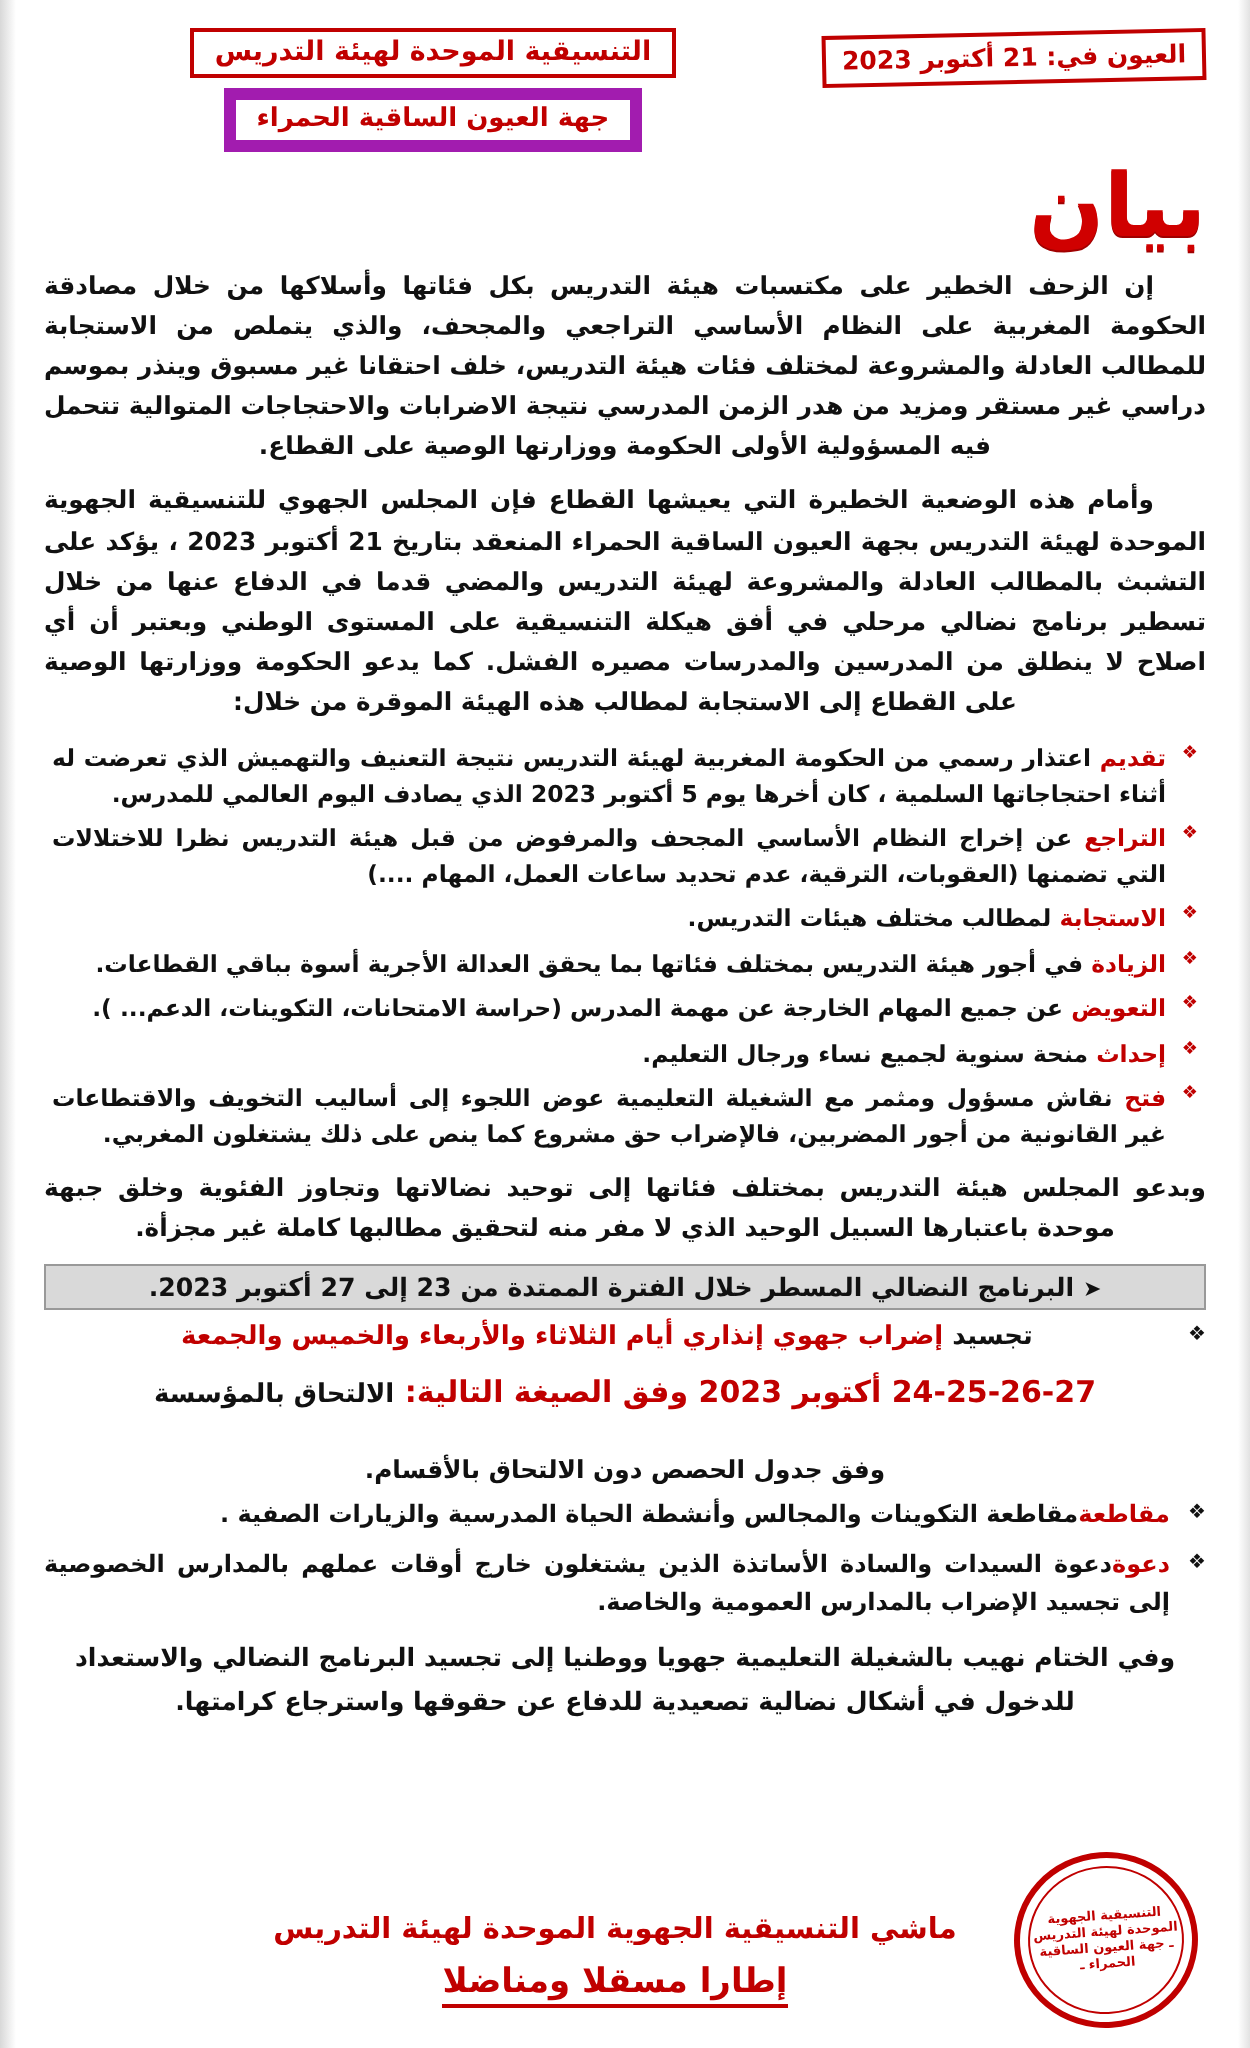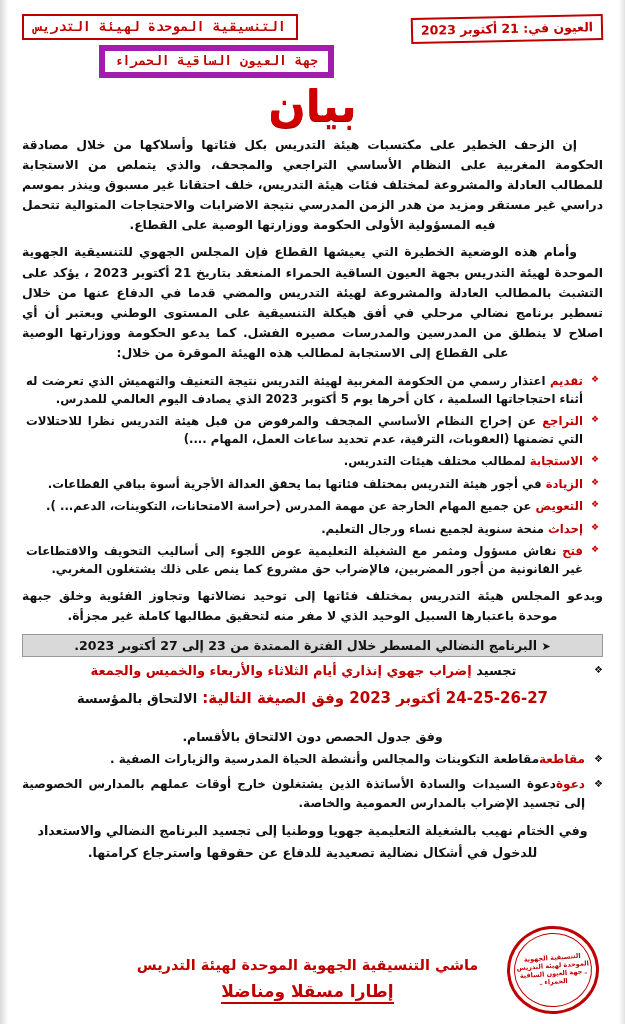--- a/index.html
+++ b/index.html
@@ -19,23 +19,22 @@
   }
   
   .top-row{
     display:flex;
     justify-content:space-between;
     align-items:flex-start;
     direction:rtl;
     margin-top:4px;
   }
   .top-title{
-    text-align:left;
+    text-align:center;
     flex:1;
-    font-family:Liberation Mono, monospace;
   }
   .title-main{
     display:inline-block;
     border:2px solid #c00000;
     color:#c00000;
     font-weight:bold;
     font-size:13.5px;
     padding:2px 10px 3px 10px;
     letter-spacing:0;
     white-space:nowrap;
@@ -56,21 +55,21 @@
     color:#c00000;
     font-weight:bold;
     font-size:12.5px;
     padding:3px 8px 4px 8px;
     white-space:nowrap;
     transform:rotate(-1.2deg);
     margin-top:2px;
   }
   
   .bayan-wrap{
-    text-align:center;
+    text-align:right;
     margin-top:6px;
     margin-bottom:2px;
   }
   .bayan{
     color:#d00000;
     font-size:44px;
     font-weight:bold;
     letter-spacing:2px;
     line-height:1;
     font-family:"DejaVu Sans","Liberation Sans",sans-serif;

